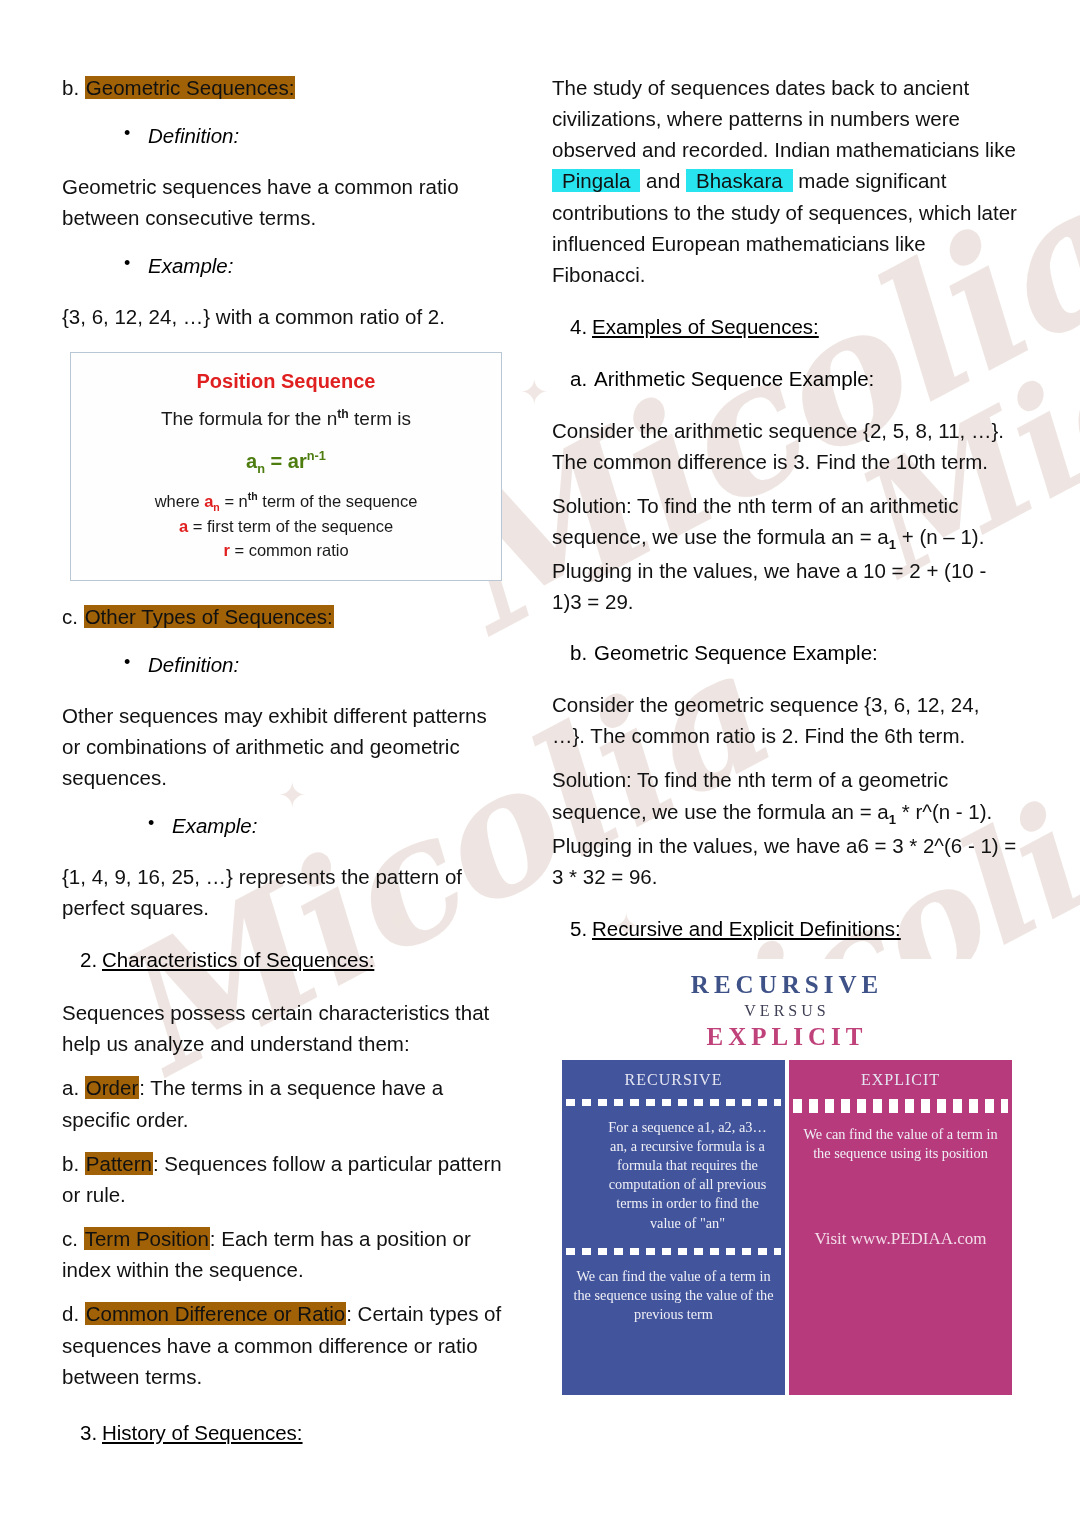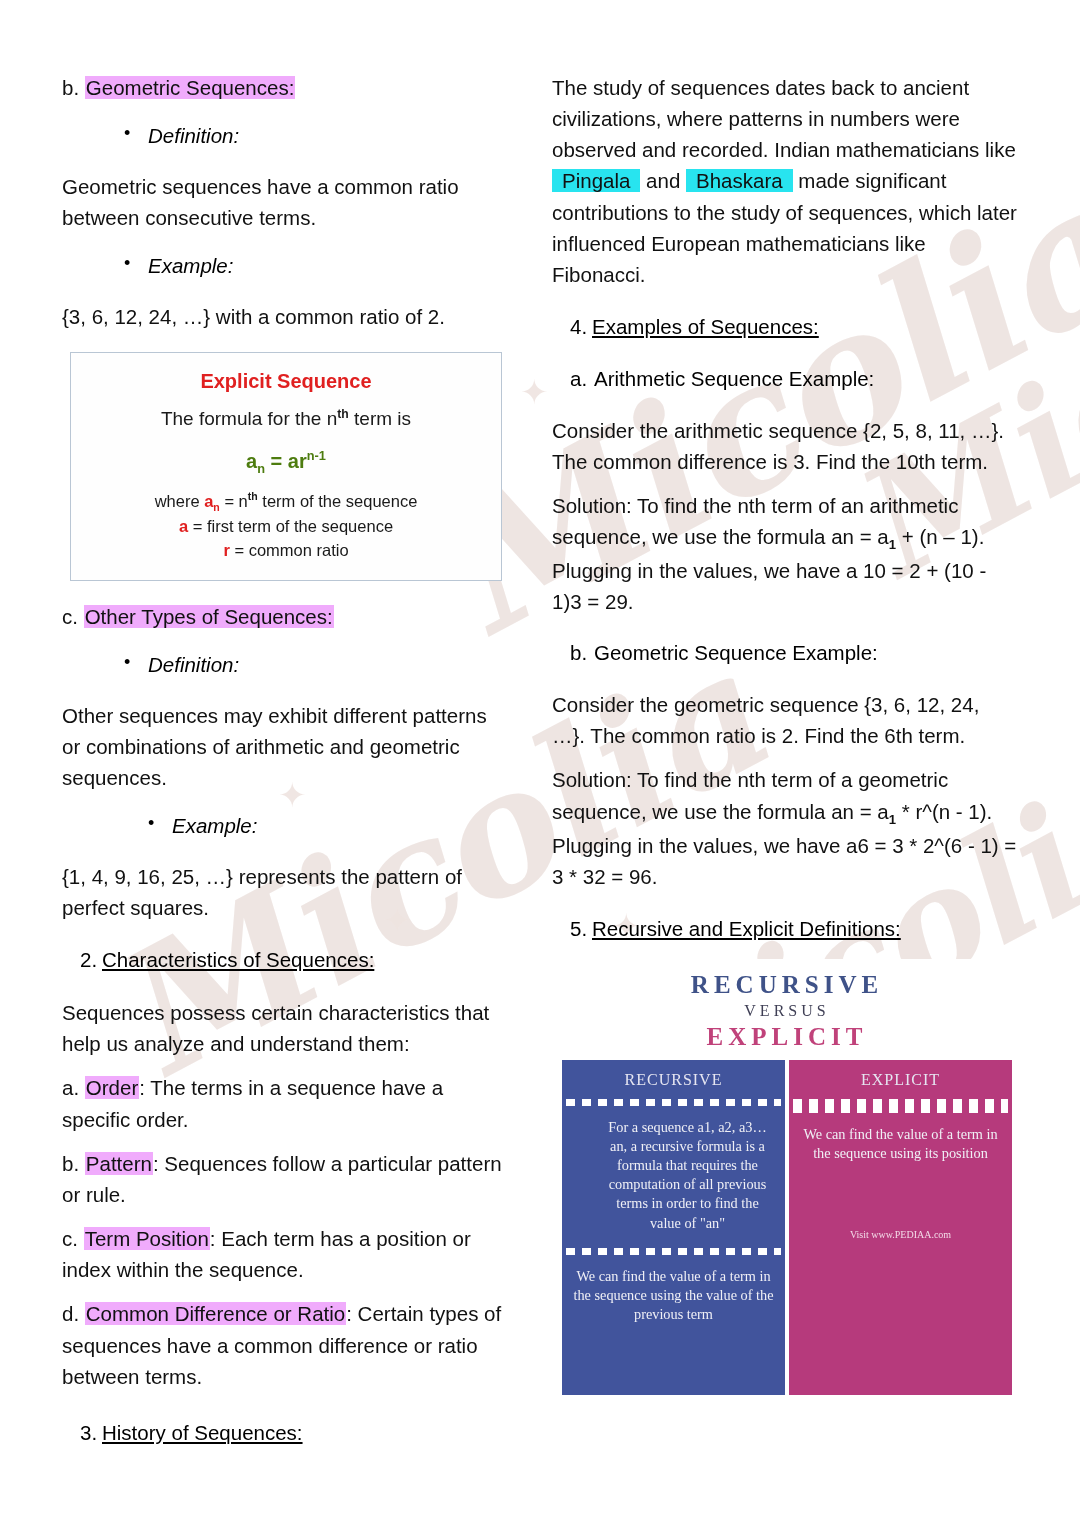--- a/index.html
+++ b/index.html
@@ -60,21 +60,21 @@
   .col.right { width: 465px; }
 
   p, .line {
     margin: 0 0 13px 0;
     font-size: 20.5px;
     line-height: 1.52;
     color: #111111;
   }
 
   .hl-green {
-    background: #f0abfc;
+    background: #a16207;
     padding: 0 1px;
   }
   .hl-cyan {
     background: #28e4ef;
     padding: 0 10px;
   }
 
   
   .bullet-row {
     margin: 18px 0 19px 0;
@@ -208,21 +208,21 @@
     line-height: 1.34;
     text-align: center;
     padding: 12px 10px 12px 10px;
   }
   .rve-cell.tall { min-height: 118px; margin-left: 28px; }
   .rve-cell.bottom { min-height: 92px; padding-bottom: 6px; }
   .rve-credit {
     font-family: "Liberation Serif", serif;
     text-align: center;
     color: #f3dbe8;
-    font-size: 10px;
+    font-size: 17px;
     padding: 6px 0 24px 0;
   }
   .rve-spacer { height: 30px; }
 </style>
 </head>
 <body>
 
 <div id="page">
 
   <div id="watermark">
@@ -254,21 +254,21 @@
       <p>Geometric sequences have a common ratio between consecutive terms.</p>
 
       <div class="bullet-row">
         <span class="dot">•</span>
         <span class="bullet-label">Example:</span>
       </div>
 
       <p>{3, 6, 12, 24, …} with a common ratio of 2.</p>
 
       <div id="formula-box">
-        <div class="fb-title">Explicit Sequence</div>
+        <div class="fb-title">Position Sequence</div>
         <div class="fb-body">
           <span>The formula for the n</span><sup>th</sup><span> term is</span>
         </div>
         <div class="fb-eq">
           <span>a</span><sub>n</sub><span> = ar</span><sup>n-1</sup>
         </div>
         <div class="fb-where">
           <span>where </span><span class="red">a</span><sub class="red">n</sub><span> = n</span><sup>th</sup><span> term of the sequence</span>
         </div>
         <div class="fb-where">

